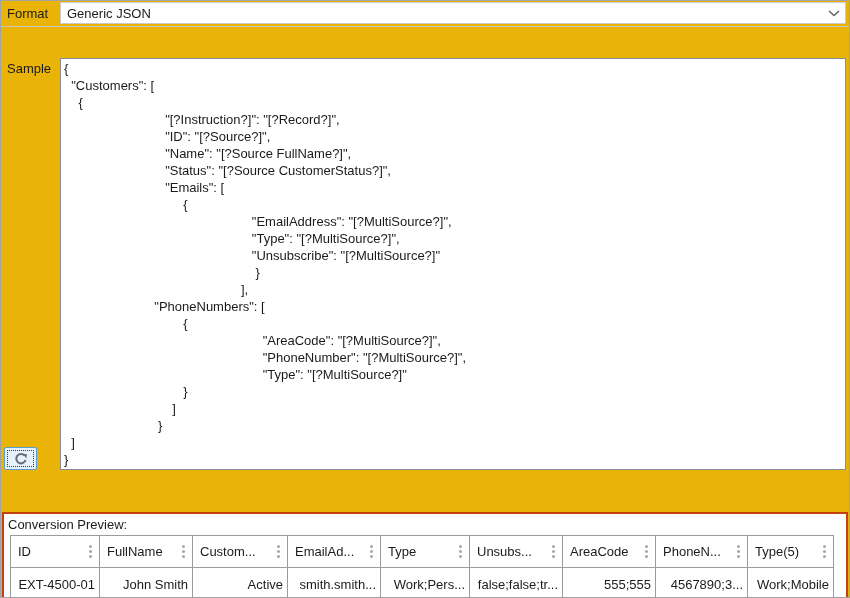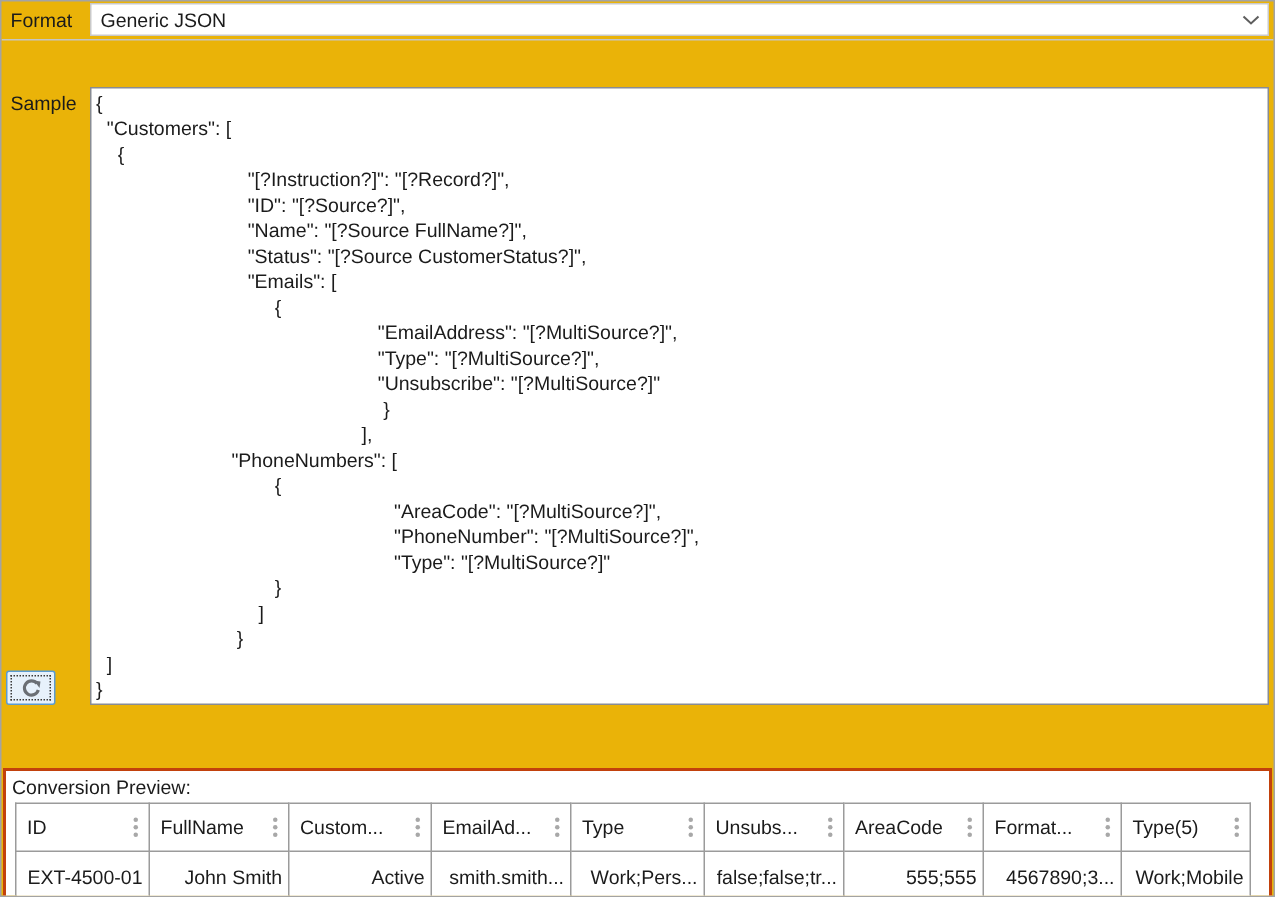--- a/index.html
+++ b/index.html
@@ -142,21 +142,21 @@
               </div>
             </th>
             <th>
               <div class="th-inner">
                 <span>AreaCode</span>
                 <span class="dots-icon"></span>
               </div>
             </th>
             <th>
               <div class="th-inner">
-                <span>Format...</span>
+                <span>PhoneN...</span>
                 <span class="dots-icon"></span>
               </div>
             </th>
             <th>
               <div class="th-inner">
                 <span>Type(5)</span>
                 <span class="dots-icon"></span>
               </div>
             </th>
           </tr>

